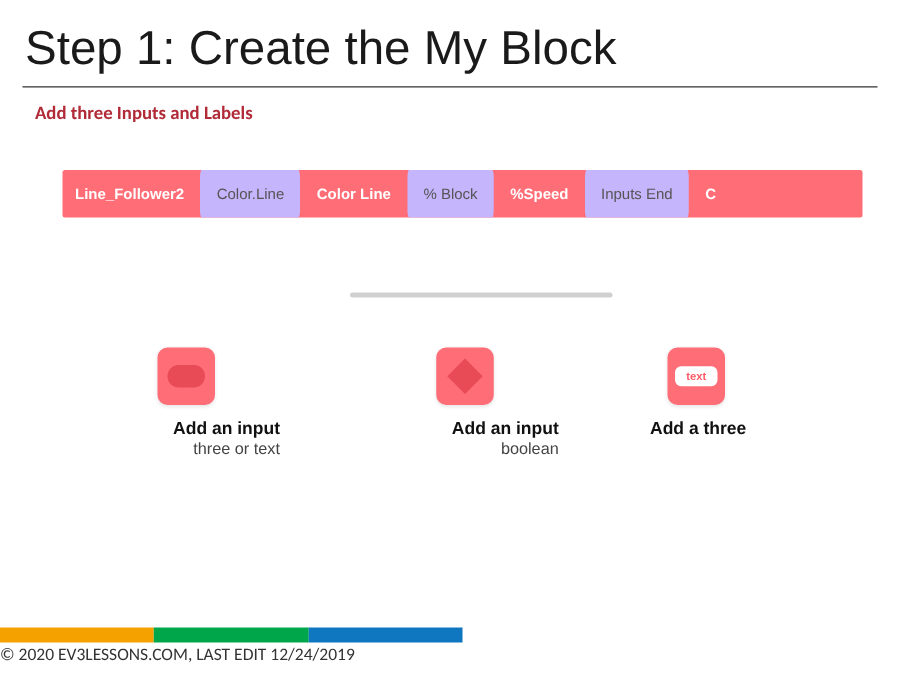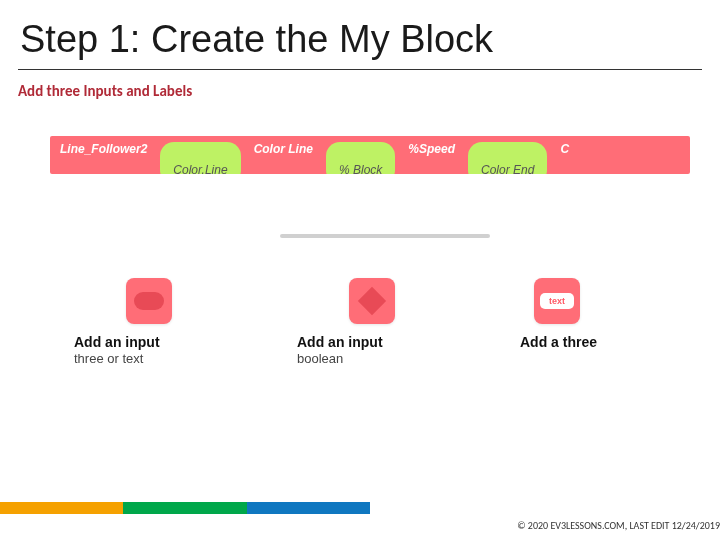--- a/index.html
+++ b/index.html
@@ -20,46 +20,46 @@
   }
   .title-rule {
     border: none;
     border-top: 1.5px solid #333;
     margin: 0 18px 0 18px;
   }
   .subtitle {
     font-size: 15px;
     font-weight: 600;
     color: #b02a37;
-    padding: 12px 0 0 18px;
+    padding: 12px 0 0 28px;
     font-family: "Calibri", Arial, sans-serif;
   }
   .block-area {
     margin: 36px 0 0 50px;
     position: relative;
   }
   .red-bar {
     display: flex;
+    align-items: center;
     background: #ff6d77;
     border-radius: 2px;
     padding: 6px 8px;
     height: 38px;
     width: 640px;
     overflow: hidden;
-    font-style: italic;
   }
   .bar-label {
     color: #fff;
     font-size: 12px;
     font-weight: 600;
     padding: 0 8px 0 2px;
     white-space: nowrap;
   }
   .pill {
-    background: #bef264;
+    background: #c4b5fd;
     border-radius: 14px;
     padding: 21px 13px;
     font-size: 12px;
     color: #555;
     margin: 0 5px;
     white-space: nowrap;
     text-align: center;
   }
   .slot {
     color: #fff;
@@ -74,21 +74,21 @@
     background: #d0d0d0;
     border-radius: 2px;
     margin: 60px auto 0;
   }
   .button-row {
     display: flex;
     justify-content: space-between;
     padding: 40px 60px 0 74px;
   }
   .button-item {
-    text-align: left;
+    text-align: right;
     width: 150px;
   }
   .button-item.right { text-align: left; width: 140px; }
   .red-btn {
     width: 46px;
     height: 46px;
     background: #ff6d77;
     border-radius: 8px;
     margin: 0 auto 10px;
     display: flex;
@@ -134,42 +134,42 @@
     bottom: 26px;
     width: 370px;
     height: 12px;
     display: flex;
   }
   .footer-seg { flex: 1; }
   .footer-text {
     position: absolute;
     left: 0; bottom: 8px;
     width: 720px;
-    text-align: right;
-    font-size: 10px;
+    text-align: left;
+    font-size: 14px;
     color: #333;
     font-family: "Calibri", Arial, sans-serif;
     margin-top: 17px;
   }
 </style>
 </head>
 <body>
 
 <h1 class="title">Step 1: Create the My Block</h1>
 <hr class="title-rule">
 <div class="subtitle">Add three Inputs and Labels</div>
 
 <div class="block-area">
   <div class="red-bar">
     <span class="bar-label">Line_Follower2</span>
     <span class="pill">Color.Line</span>
     <span class="slot">Color Line</span>
     <span class="pill">% Block</span>
     <span class="slot">%Speed</span>
-    <span class="pill">Color End</span>
+    <span class="pill">Inputs End</span>
     <span class="slot">C</span>
   </div>
   <div class="scroll-track"></div>
 </div>
 
 <div class="button-row">
   <div class="button-item">
     <div class="red-btn">
       <div class="oval"></div>
     </div>

